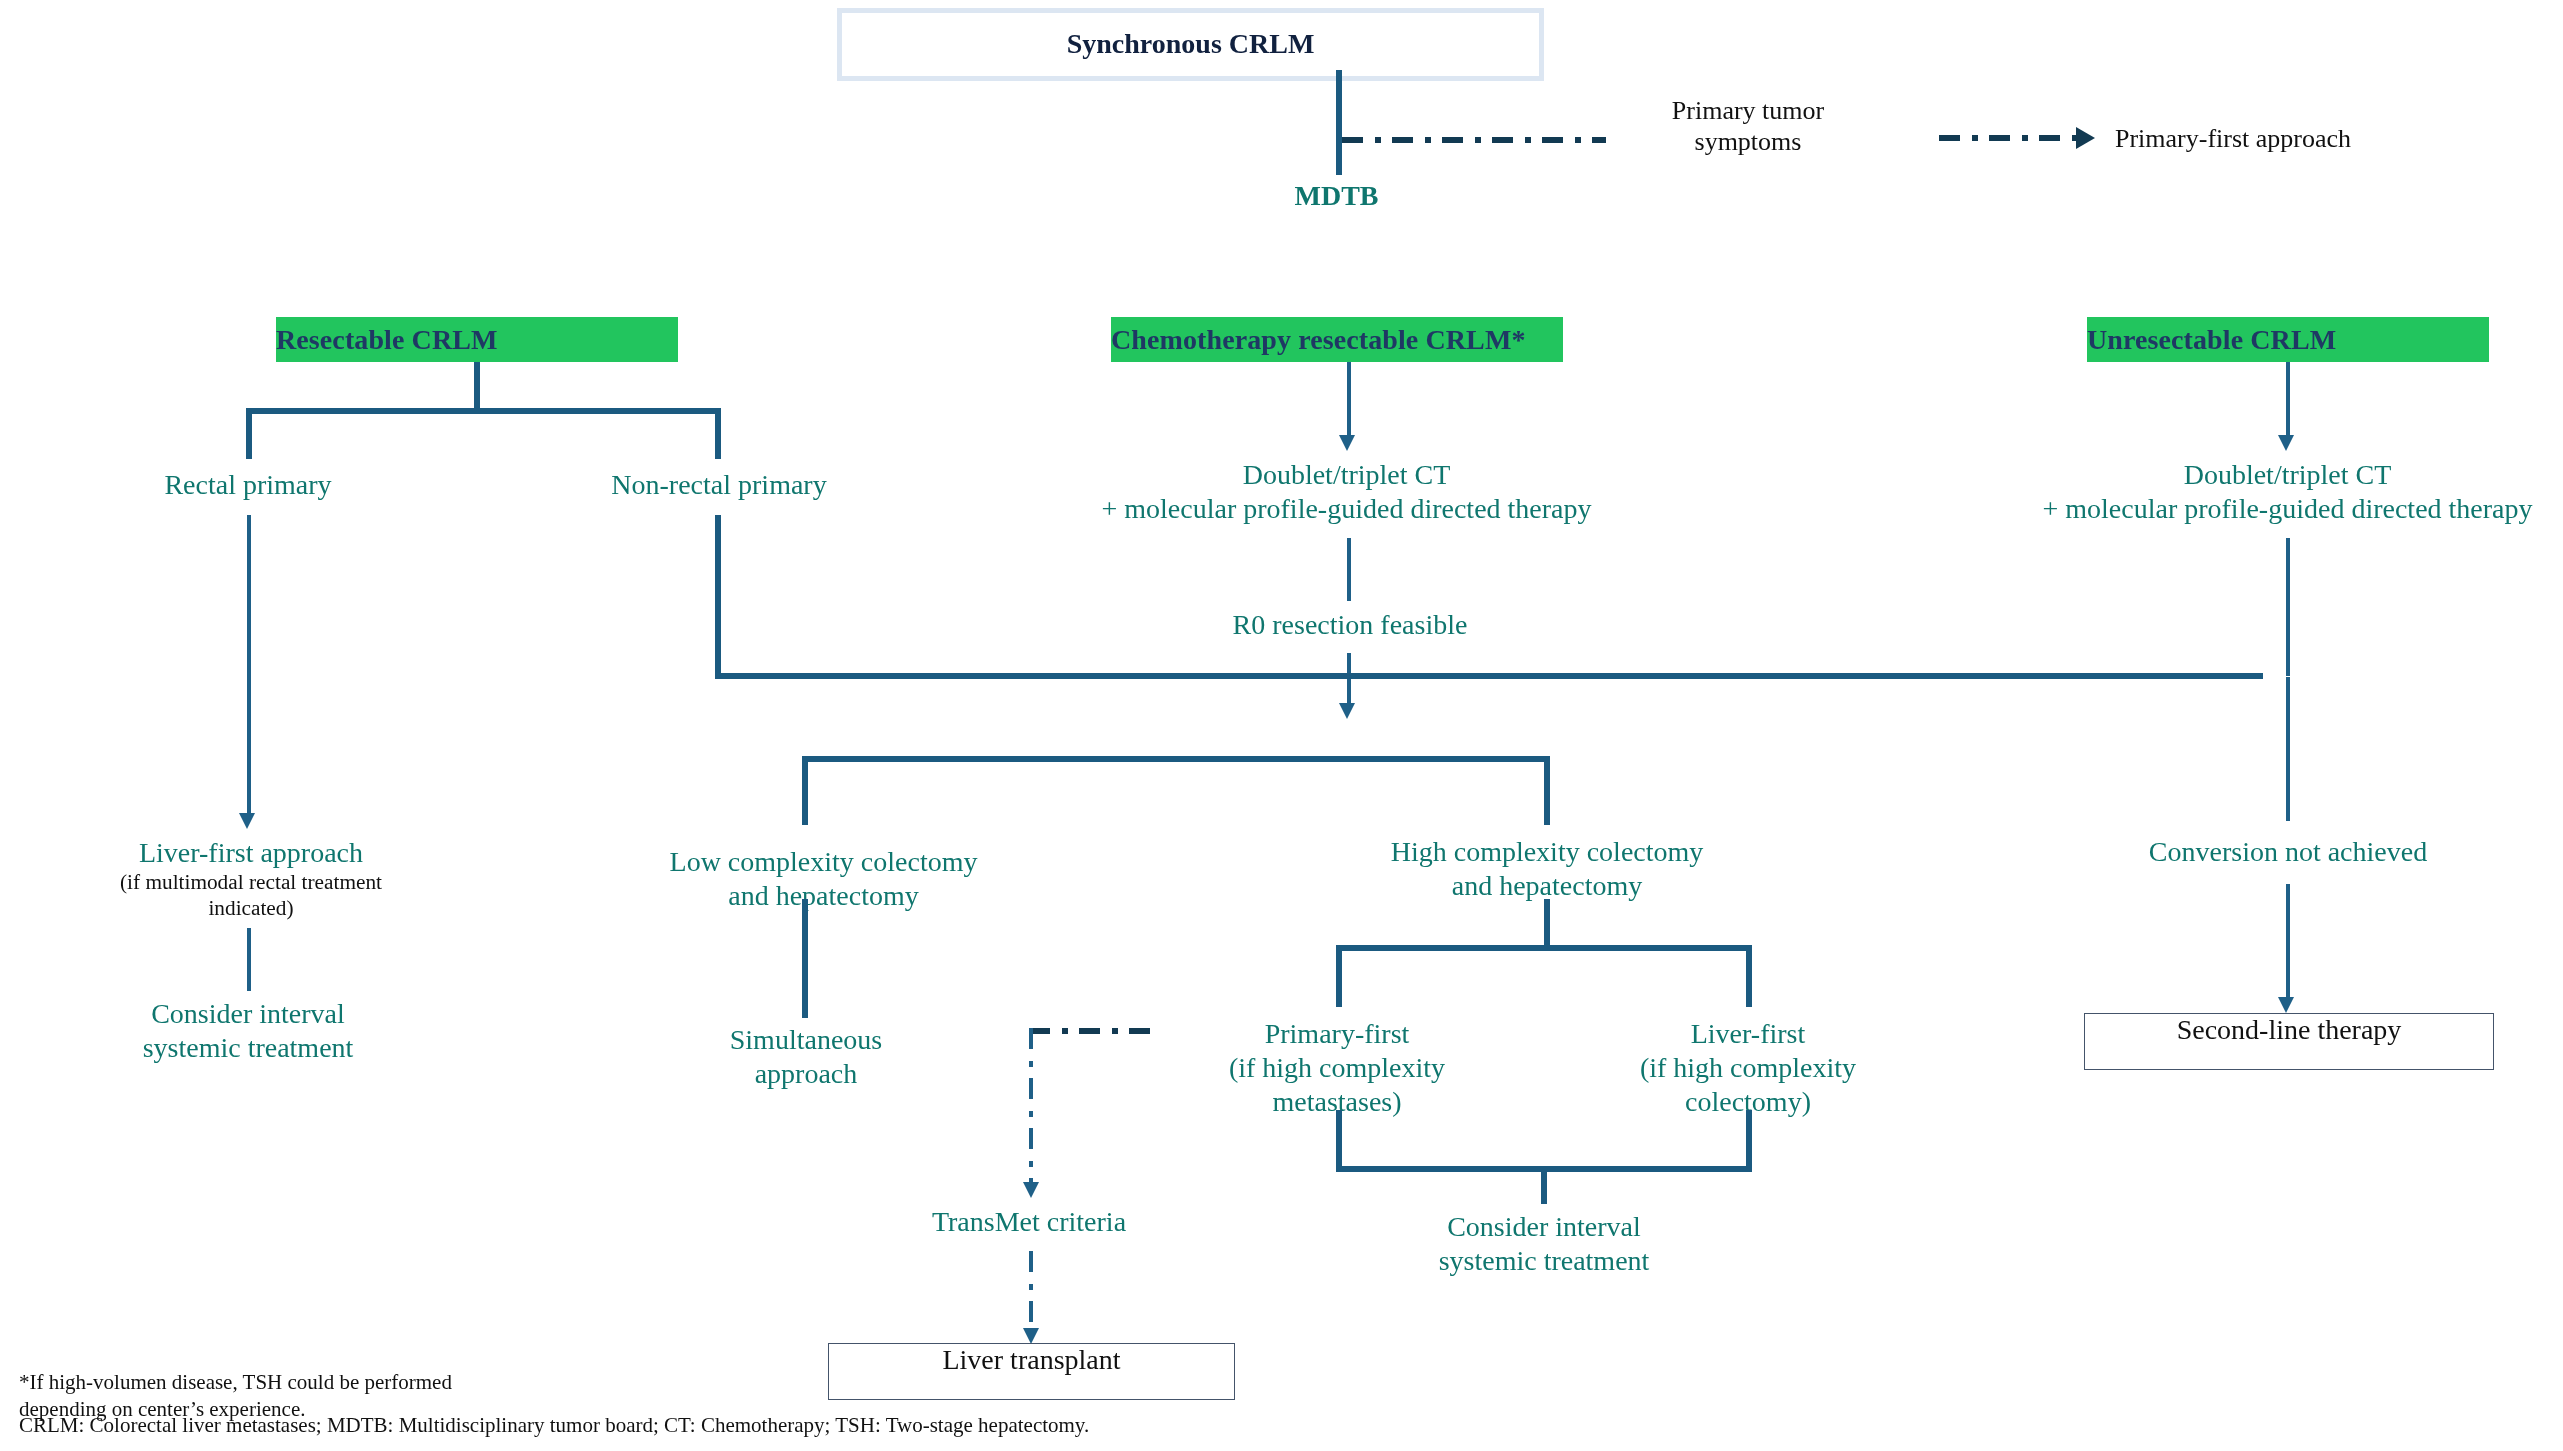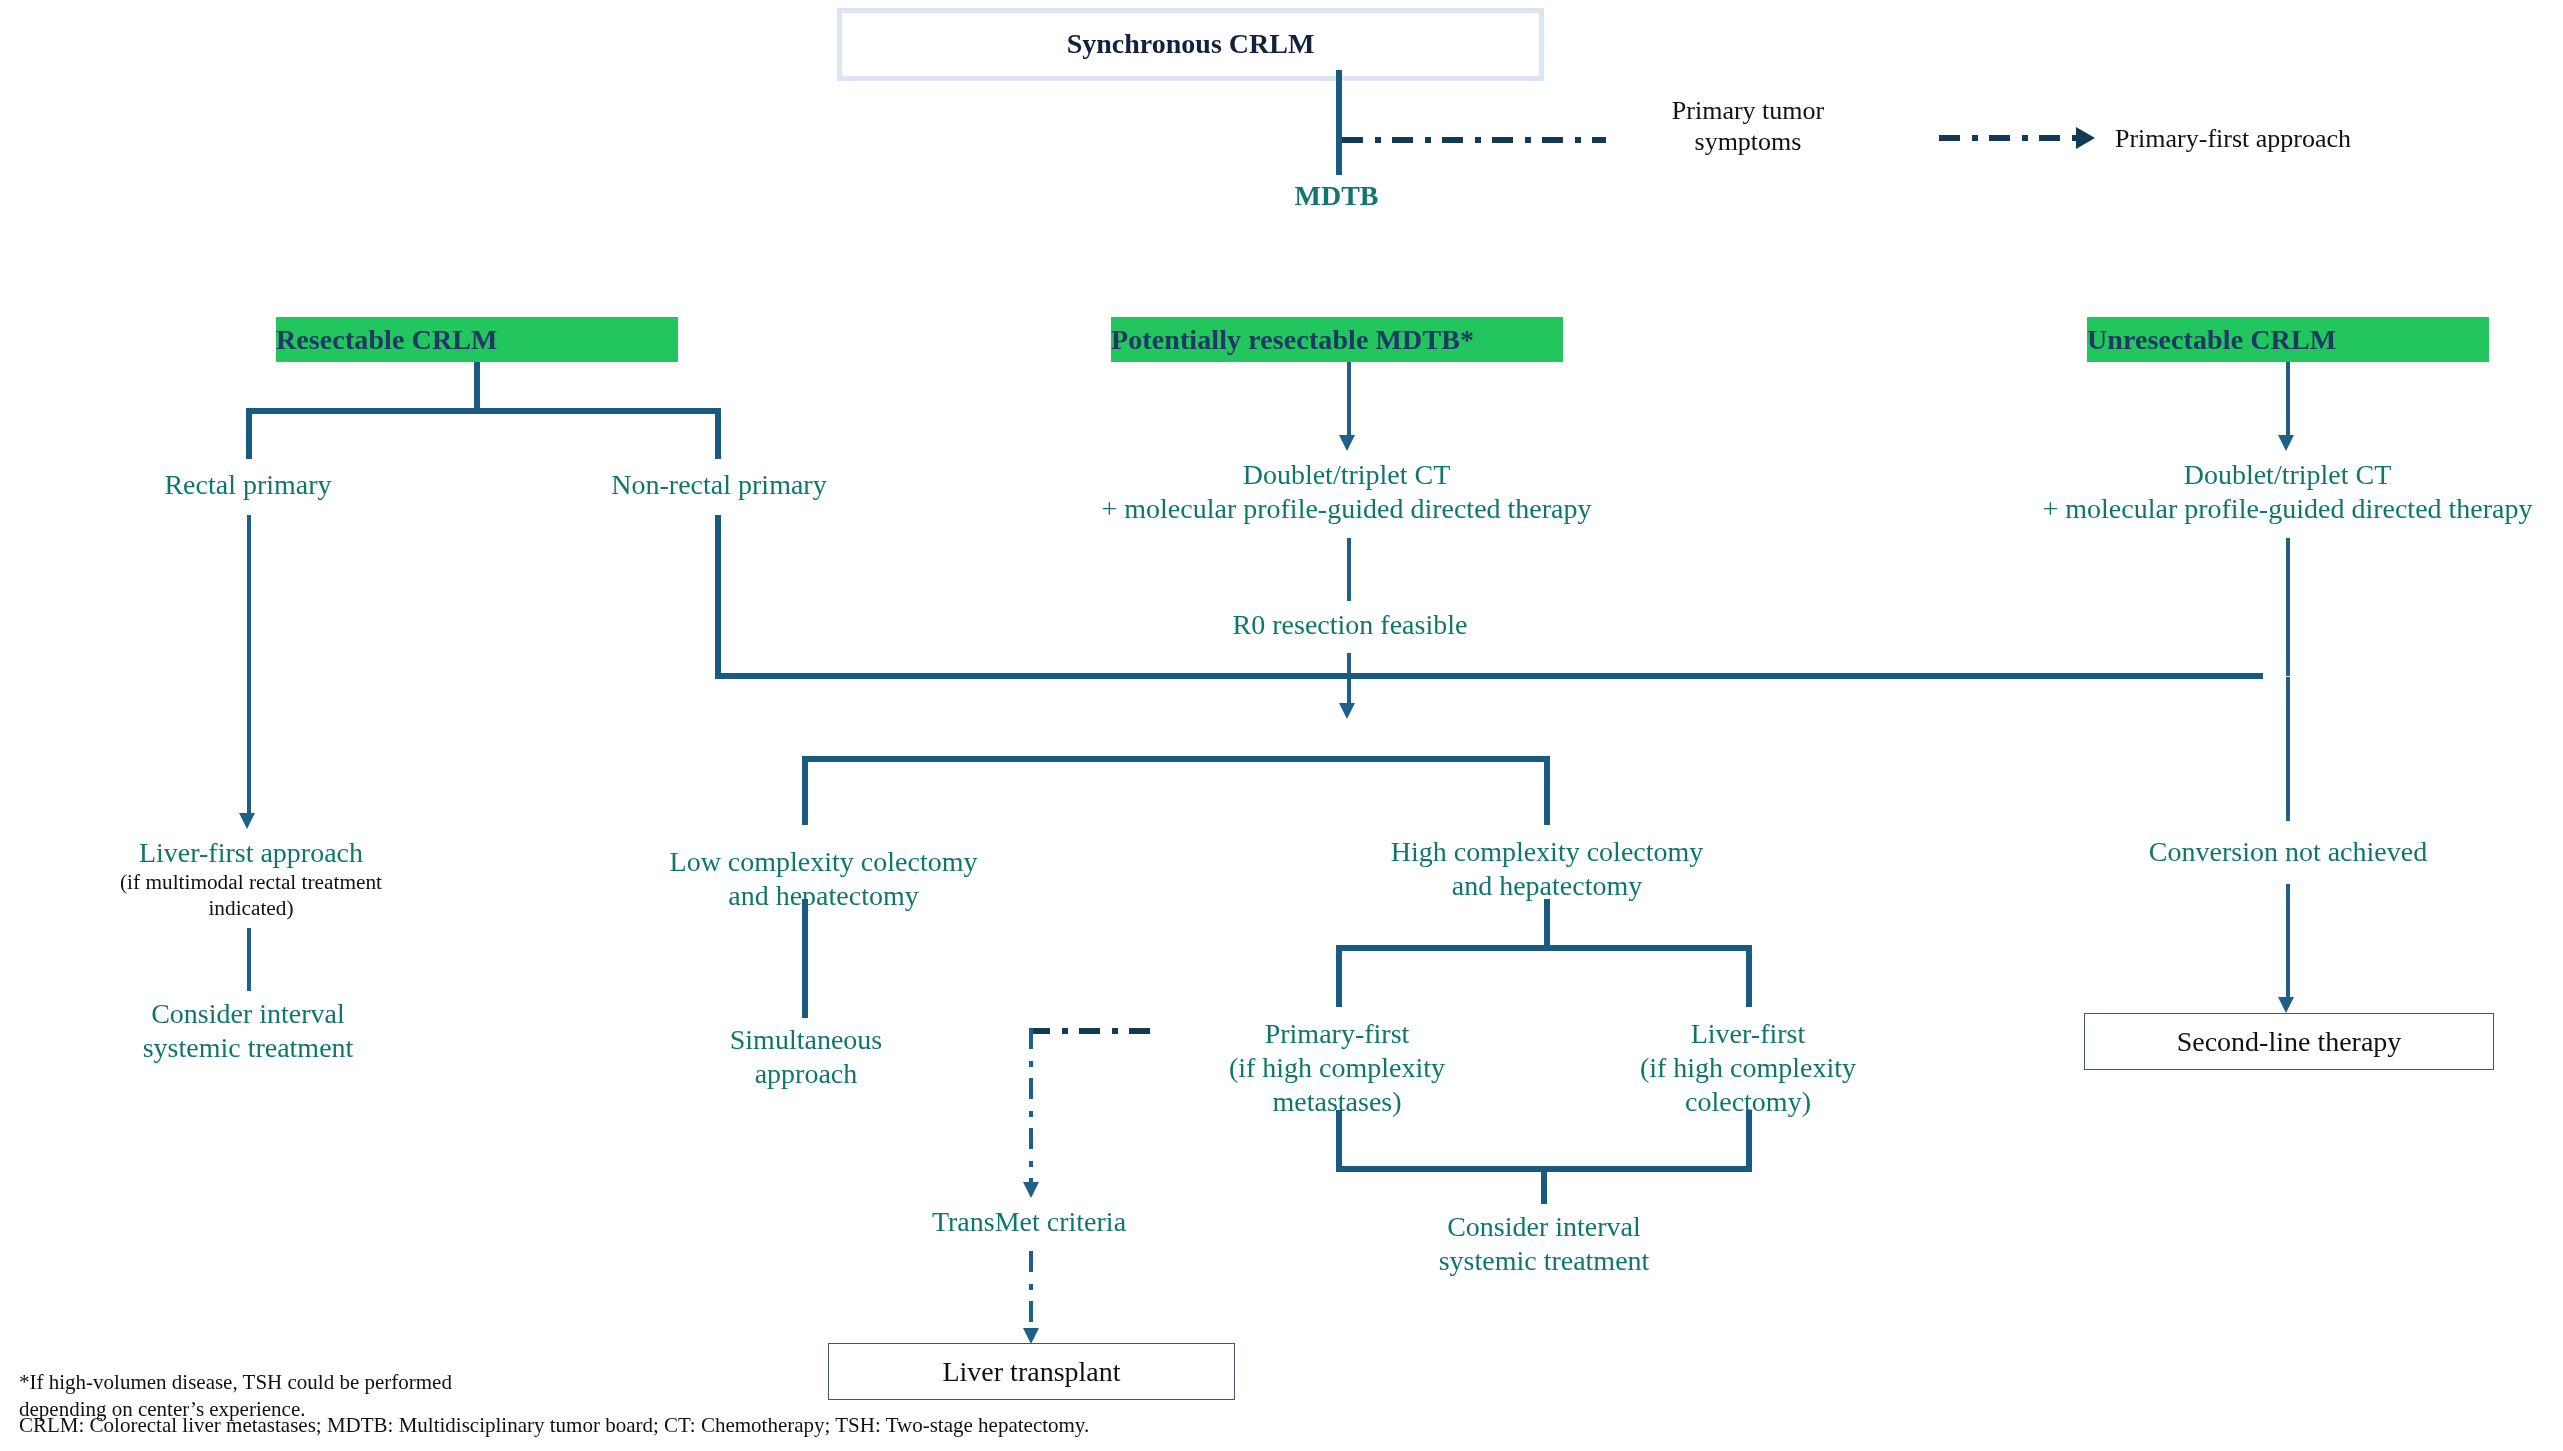--- a/index.html
+++ b/index.html
@@ -13,21 +13,21 @@
 
   
   .hbox{position:absolute;background:#22c55e;display:flex;align-items:center;justify-content:flex-start;
         font-size:28px;font-weight:bold;color:#1f3864;letter-spacing:0.1px;}
   
   .topbox{position:absolute;background:#ffffff;border:5.6px solid #dce6f2;
         display:flex;align-items:center;justify-content:center;
         font-size:28px;font-weight:bold;color:#11213f;}
   
   .obox{position:absolute;background:#ffffff;border:1.9px solid #44546a;
-        display:flex;align-items:center;justify-content:center;font-size:28px;color:#111;}
+        display:flex;justify-content:center;font-size:28px;color:#111;}
 
   
   .vl{position:absolute;background:#1f6088;width:4.4px;}
   .vl-thick{position:absolute;background:#1b5a80;width:6.3px;}
   .hl-thick{position:absolute;background:#1b5a80;height:6.3px;}
 
   
   .arw{position:absolute;width:0;height:0;border-left:8.8px solid transparent;
        border-right:8.8px solid transparent;border-top:16.3px solid #1f6088;}
   .ddh{position:absolute;height:5.6px;
@@ -70,21 +70,21 @@
 
   <div class="ddh" style="left:1939px;top:135px;width:138px;"></div>
   <div class="arw-r" style="left:2076px;top:127px;"></div>
   <div class="legend-txt" style="left:2115px;top:123px;width:439px;text-align:left;">Primary-first approach</div>
 
   <div class="hbox" style="left:276px;top:317px;width:402px;height:45px;">
     <span>Resectable CRLM</span>
   </div>
 
   <div class="hbox" style="left:1111px;top:317px;width:452px;height:45px;">
-    <span>Potentially resectable MDTB*</span>
+    <span>Chemotherapy resectable CRLM*</span>
   </div>
 
   <div class="hbox" style="left:2087px;top:317px;width:402px;height:45px;">
     <span>Unresectable CRLM</span>
   </div>
 
   <div class="vl-thick" style="left:474px;top:362px;height:50px;"></div>
   <div class="hl-thick" style="left:246px;top:408px;width:474px;"></div>
   <div class="vl-thick" style="left:246px;top:408px;height:51px;"></div>
   <div class="vl-thick" style="left:715px;top:408px;height:51px;"></div>

